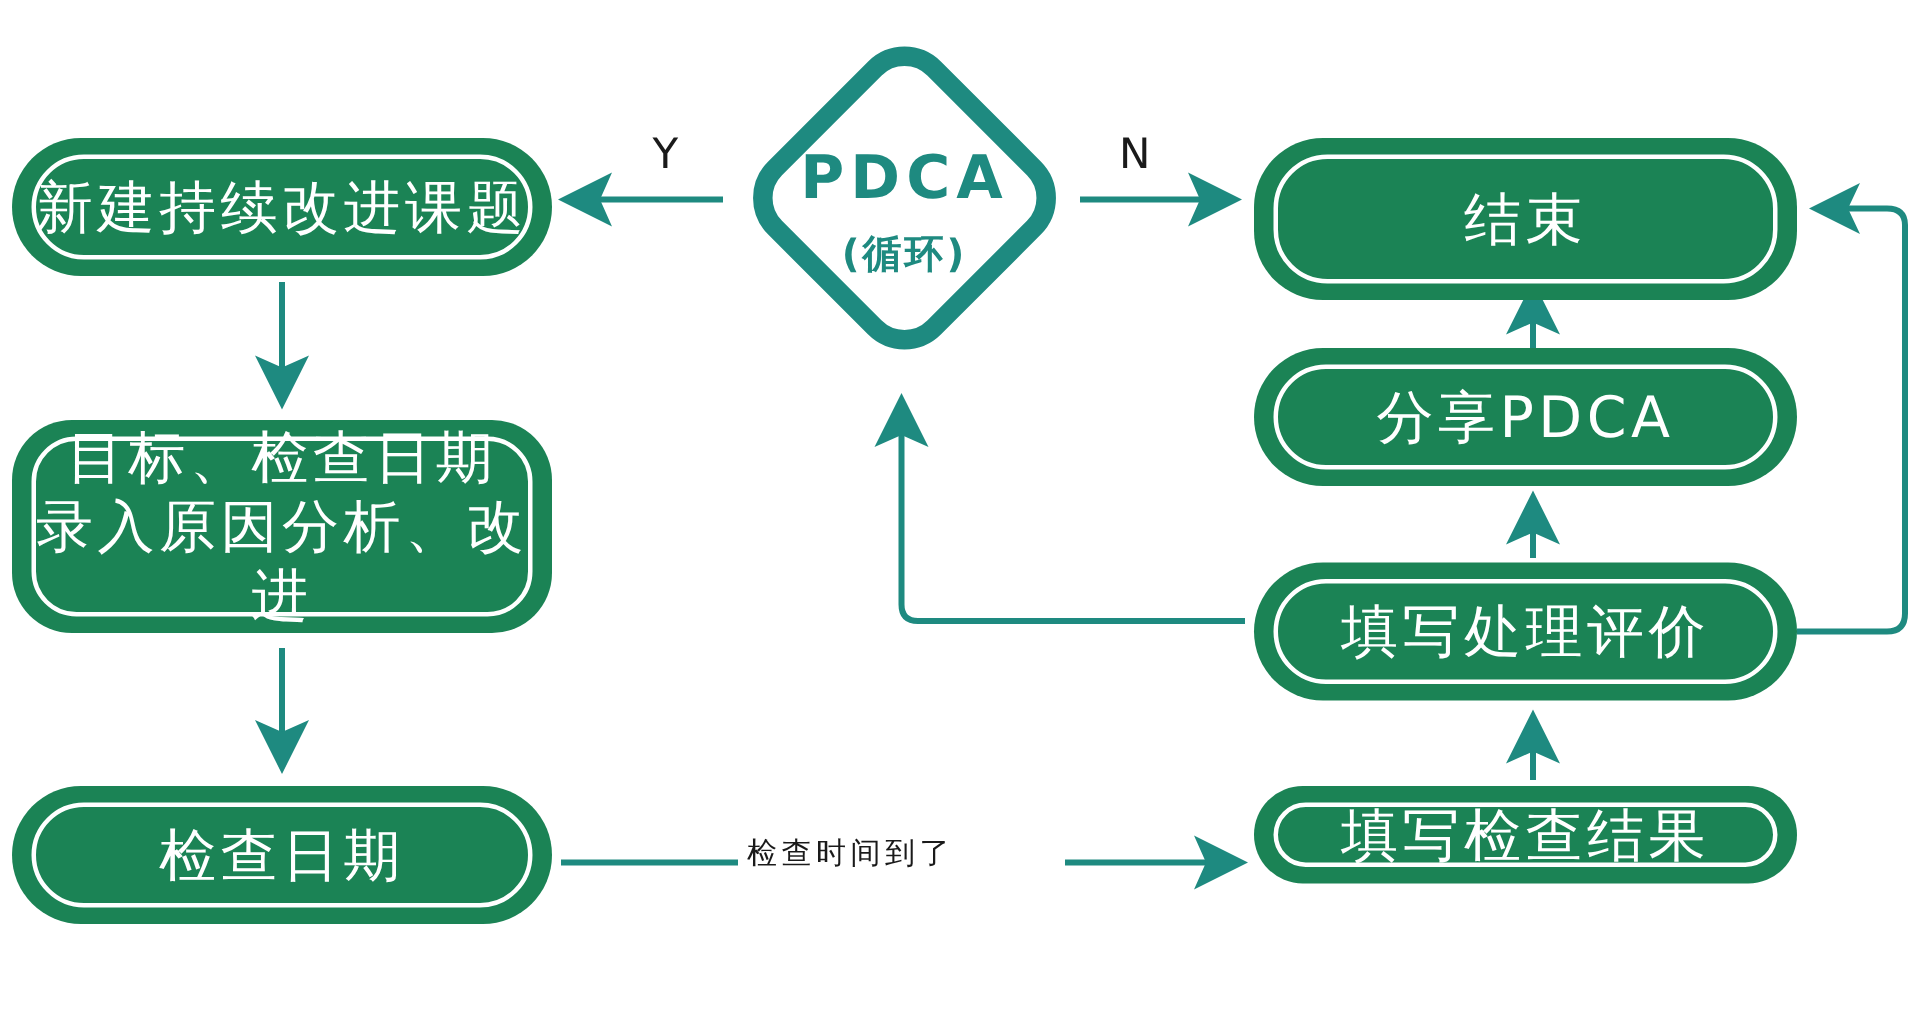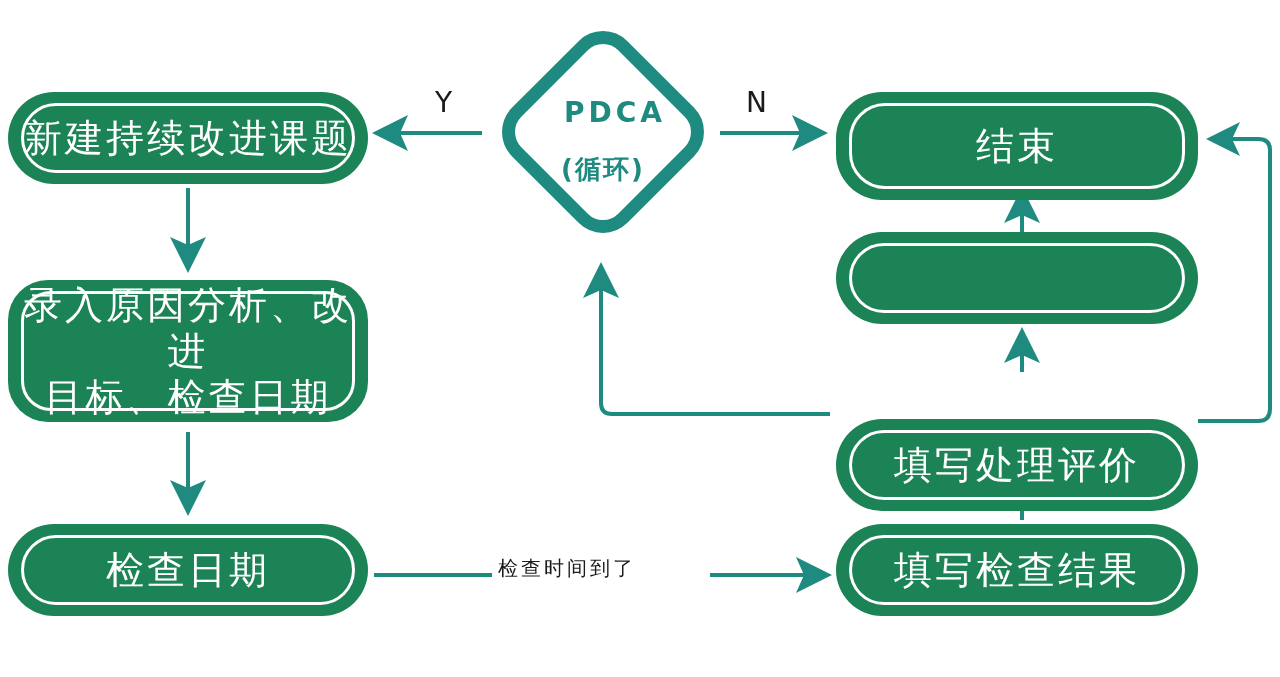--- a/index.html
+++ b/index.html
@@ -75,55 +75,56 @@
     <path d="M830,414 L612,414 Q601,414 601,403 L601,290" fill="none" stroke="#1e8a80" stroke-width="4"></path>
     <path d="M601,262 L583,298 L601,290 L619,298 Z" fill="#1e8a80"></path>
   </g>
 
   <g>
     <path d="M1198,421 L1258,421 Q1270,421 1270,409 L1270,150 Q1270,139 1258,139 L1230,139" fill="none" stroke="#1e8a80" stroke-width="4"></path>
     <path d="M1206,139 L1240,122 L1232,139 L1240,156 Z" fill="#1e8a80"></path>
   </g>
 </svg>
 
-<div class="diamond-text" style="left:540px; top:96px; width:150px; font-size:28px; letter-spacing:4px;">PDCA</div>
+<div class="diamond-text" style="left:528px; top:96px; width:150px; font-size:40px; letter-spacing:4px;">PDCA</div>
 <div class="diamond-text" style="left:528px; top:152px; width:150px; font-size:26px; letter-spacing:2px;">(循环)</div>
 
 <div class="edge-label" style="left:435px; top:86px;">Y</div>
 <div class="edge-label" style="left:746px; top:86px;">N</div>
 <div class="time-label" style="left:492px; top:555px;">检查时间到了</div>
 
 <div class="node" style="left:8px; top:92px; width:360px; height:92px;">
   <div class="inner"></div>
   <div class="label">新建持续改进课题</div>
 </div>
 
 <div class="node tall" style="left:8px; top:280px; width:360px; height:142px;">
   <div class="inner"></div>
   <div class="label">
+    <div>目标、检查日期</div>
     <div>录入原因分析、改进</div>
-    <div>目标、检查日期</div>
   </div>
 </div>
 
 <div class="node" style="left:8px; top:524px; width:360px; height:92px;">
   <div class="inner"></div>
   <div class="label">检查日期</div>
 </div>
 
 <div class="node" style="left:836px; top:92px; width:362px; height:108px;">
   <div class="inner"></div>
   <div class="label">结束</div>
 </div>
 
 <div class="node" style="left:836px; top:232px; width:362px; height:92px;">
   <div class="inner"></div>
+  <div class="label">分享PDCA</div>
 </div>
 
-<div class="node" style="left:836px; top:375px; width:362px; height:92px;margin-top:44px;">
+<div class="node" style="left:836px; top:375px; width:362px; height:92px;">
   <div class="inner"></div>
   <div class="label">填写处理评价</div>
 </div>
 
-<div class="node" style="left:836px; top:524px; width:362px; height:92px;">
+<div class="node" style="left:836px; top:524px; width:362px; height:65px;">
   <div class="inner"></div>
   <div class="label">填写检查结果</div>
 </div>
 
 </body></html>

